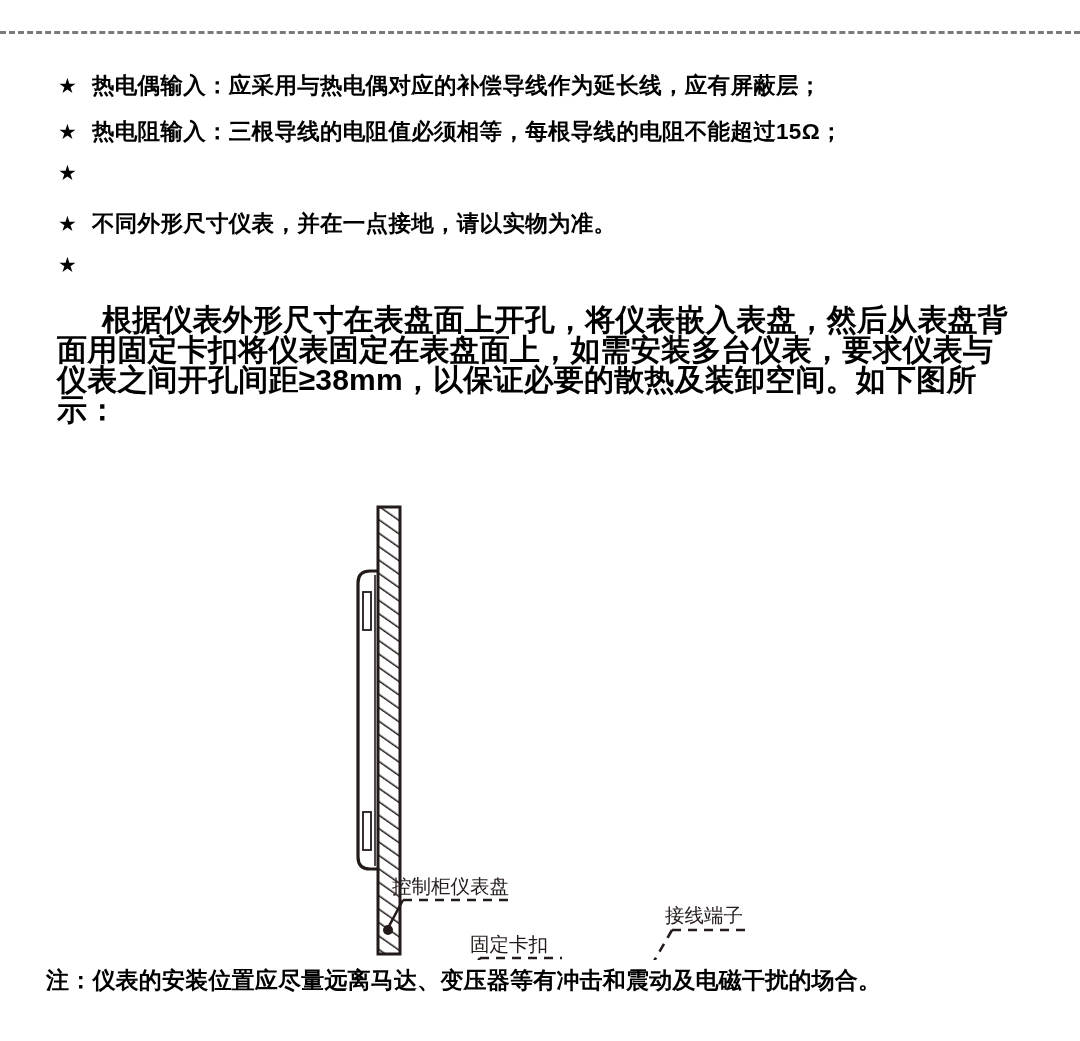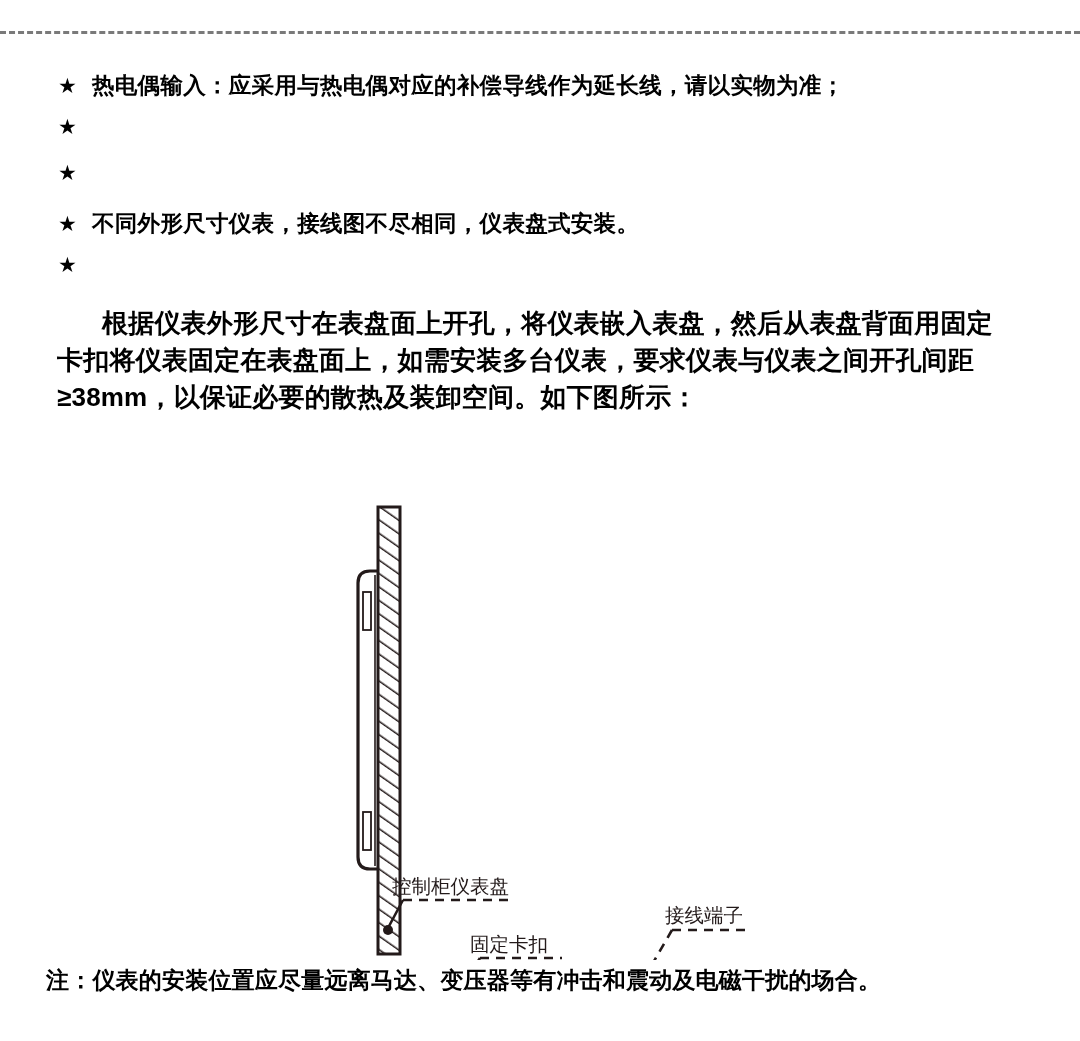--- a/index.html
+++ b/index.html
@@ -52,23 +52,23 @@
     letter-spacing: 0.3px;
     white-space: nowrap;
   }
 
   
   .para {
     position: absolute;
     left: 57px;
     top: 305px;
     width: 960px;
-    font-size: 26px;
+    font-size: 30px;
     font-weight: bold;
-    line-height: 37px;
+    line-height: 30px;
     text-indent: 45px;
     letter-spacing: 0.2px;
   }
 
   
   .diagram {
     position: absolute;
     left: 0;
     top: 430px;
     width: 924px;
@@ -88,31 +88,32 @@
   }
 </style>
 </head>
 <body>
 
 <div class="top-rule"></div>
 
 <div class="bullets">
   <div class="bullet-row">
     <span class="star">★</span>
-    <span class="bullet-text">热电偶输入：应采用与热电偶对应的补偿导线作为延长线，请以实物为准；</span>
-  </div>
-  <div class="bullet-row">
-    <span class="star">★</span>
-  </div>
-  <div class="bullet-row">
-    <span class="star">★</span>
-  </div>
-  <div class="bullet-row">
-    <span class="star">★</span>
-    <span class="bullet-text">不同外形尺寸仪表，接线图不尽相同，仪表盘式安装。</span>
+    <span class="bullet-text">热电偶输入：应采用与热电偶对应的补偿导线作为延长线，应有屏蔽层；</span>
+  </div>
+  <div class="bullet-row">
+    <span class="star">★</span>
+    <span class="bullet-text">热电阻输入：三根导线的电阻值必须相等，每根导线的电阻不能超过15Ω；</span>
+  </div>
+  <div class="bullet-row">
+    <span class="star">★</span>
+  </div>
+  <div class="bullet-row">
+    <span class="star">★</span>
+    <span class="bullet-text">不同外形尺寸仪表，并在一点接地，请以实物为准。</span>
   </div>
   <div class="bullet-row">
     <span class="star">★</span>
   </div>
 </div>
 
 <div class="para">根据仪表外形尺寸在表盘面上开孔，将仪表嵌入表盘，然后从表盘背面用固定卡扣将仪表固定在表盘面上，如需安装多台仪表，要求仪表与仪表之间开孔间距≥38mm，以保证必要的散热及装卸空间。如下图所示：</div>
 
 <div class="diagram">
 <svg width="1080" height="530" viewBox="0 0 1080 530" xmlns="http://www.w3.org/2000/svg">

